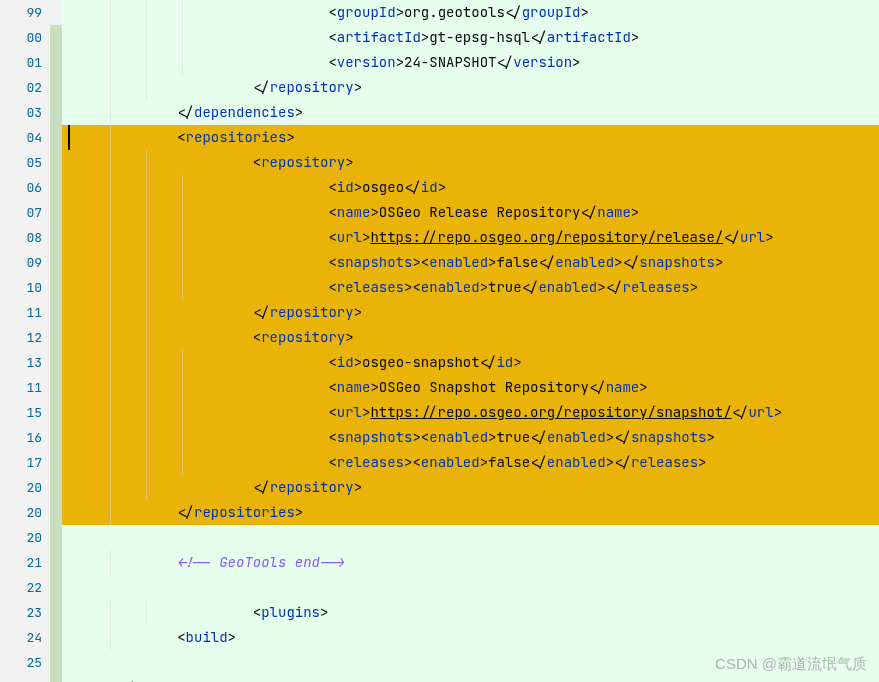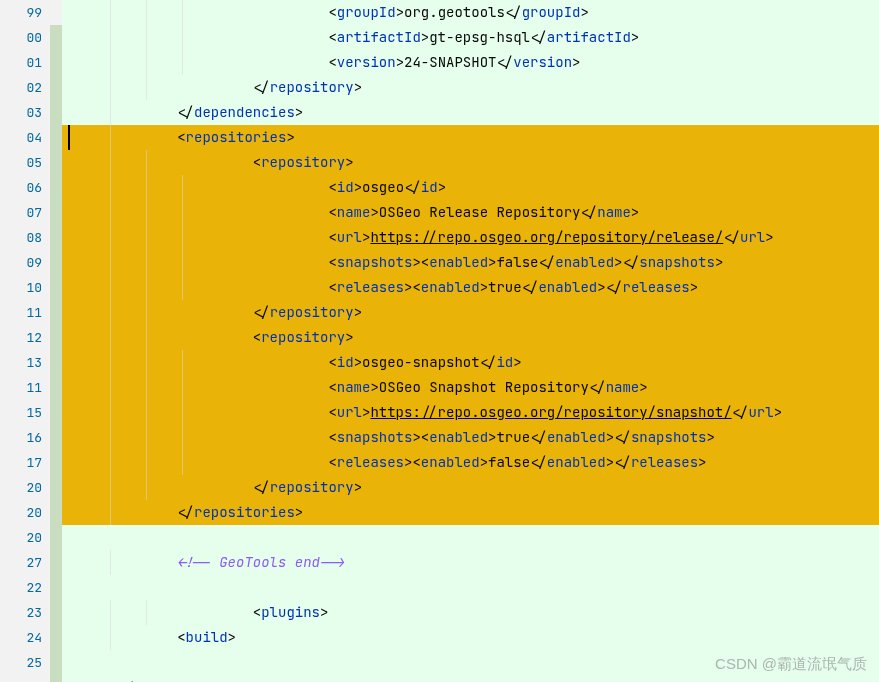--- a/index.html
+++ b/index.html
@@ -108,21 +108,21 @@
       <div class="gutter-line">11</div>
       <div class="gutter-line">12</div>
       <div class="gutter-line">13</div>
       <div class="gutter-line">11</div>
       <div class="gutter-line">15</div>
       <div class="gutter-line">16</div>
       <div class="gutter-line">17</div>
       <div class="gutter-line">20</div>
       <div class="gutter-line">20</div>
       <div class="gutter-line">20</div>
-      <div class="gutter-line">27</div>
+      <div class="gutter-line">21</div>
       <div class="gutter-line">22</div>
       <div class="gutter-line">23</div>
       <div class="gutter-line">24</div>
       <div class="gutter-line">25</div>
       <div class="gutter-line">26</div>
     </div>
   <div class="vcs-gutter" id="vcs">
       <div class="vcs-line"></div>
       <div class="vcs-line vcs-green"></div>
       <div class="vcs-line vcs-green"></div>

